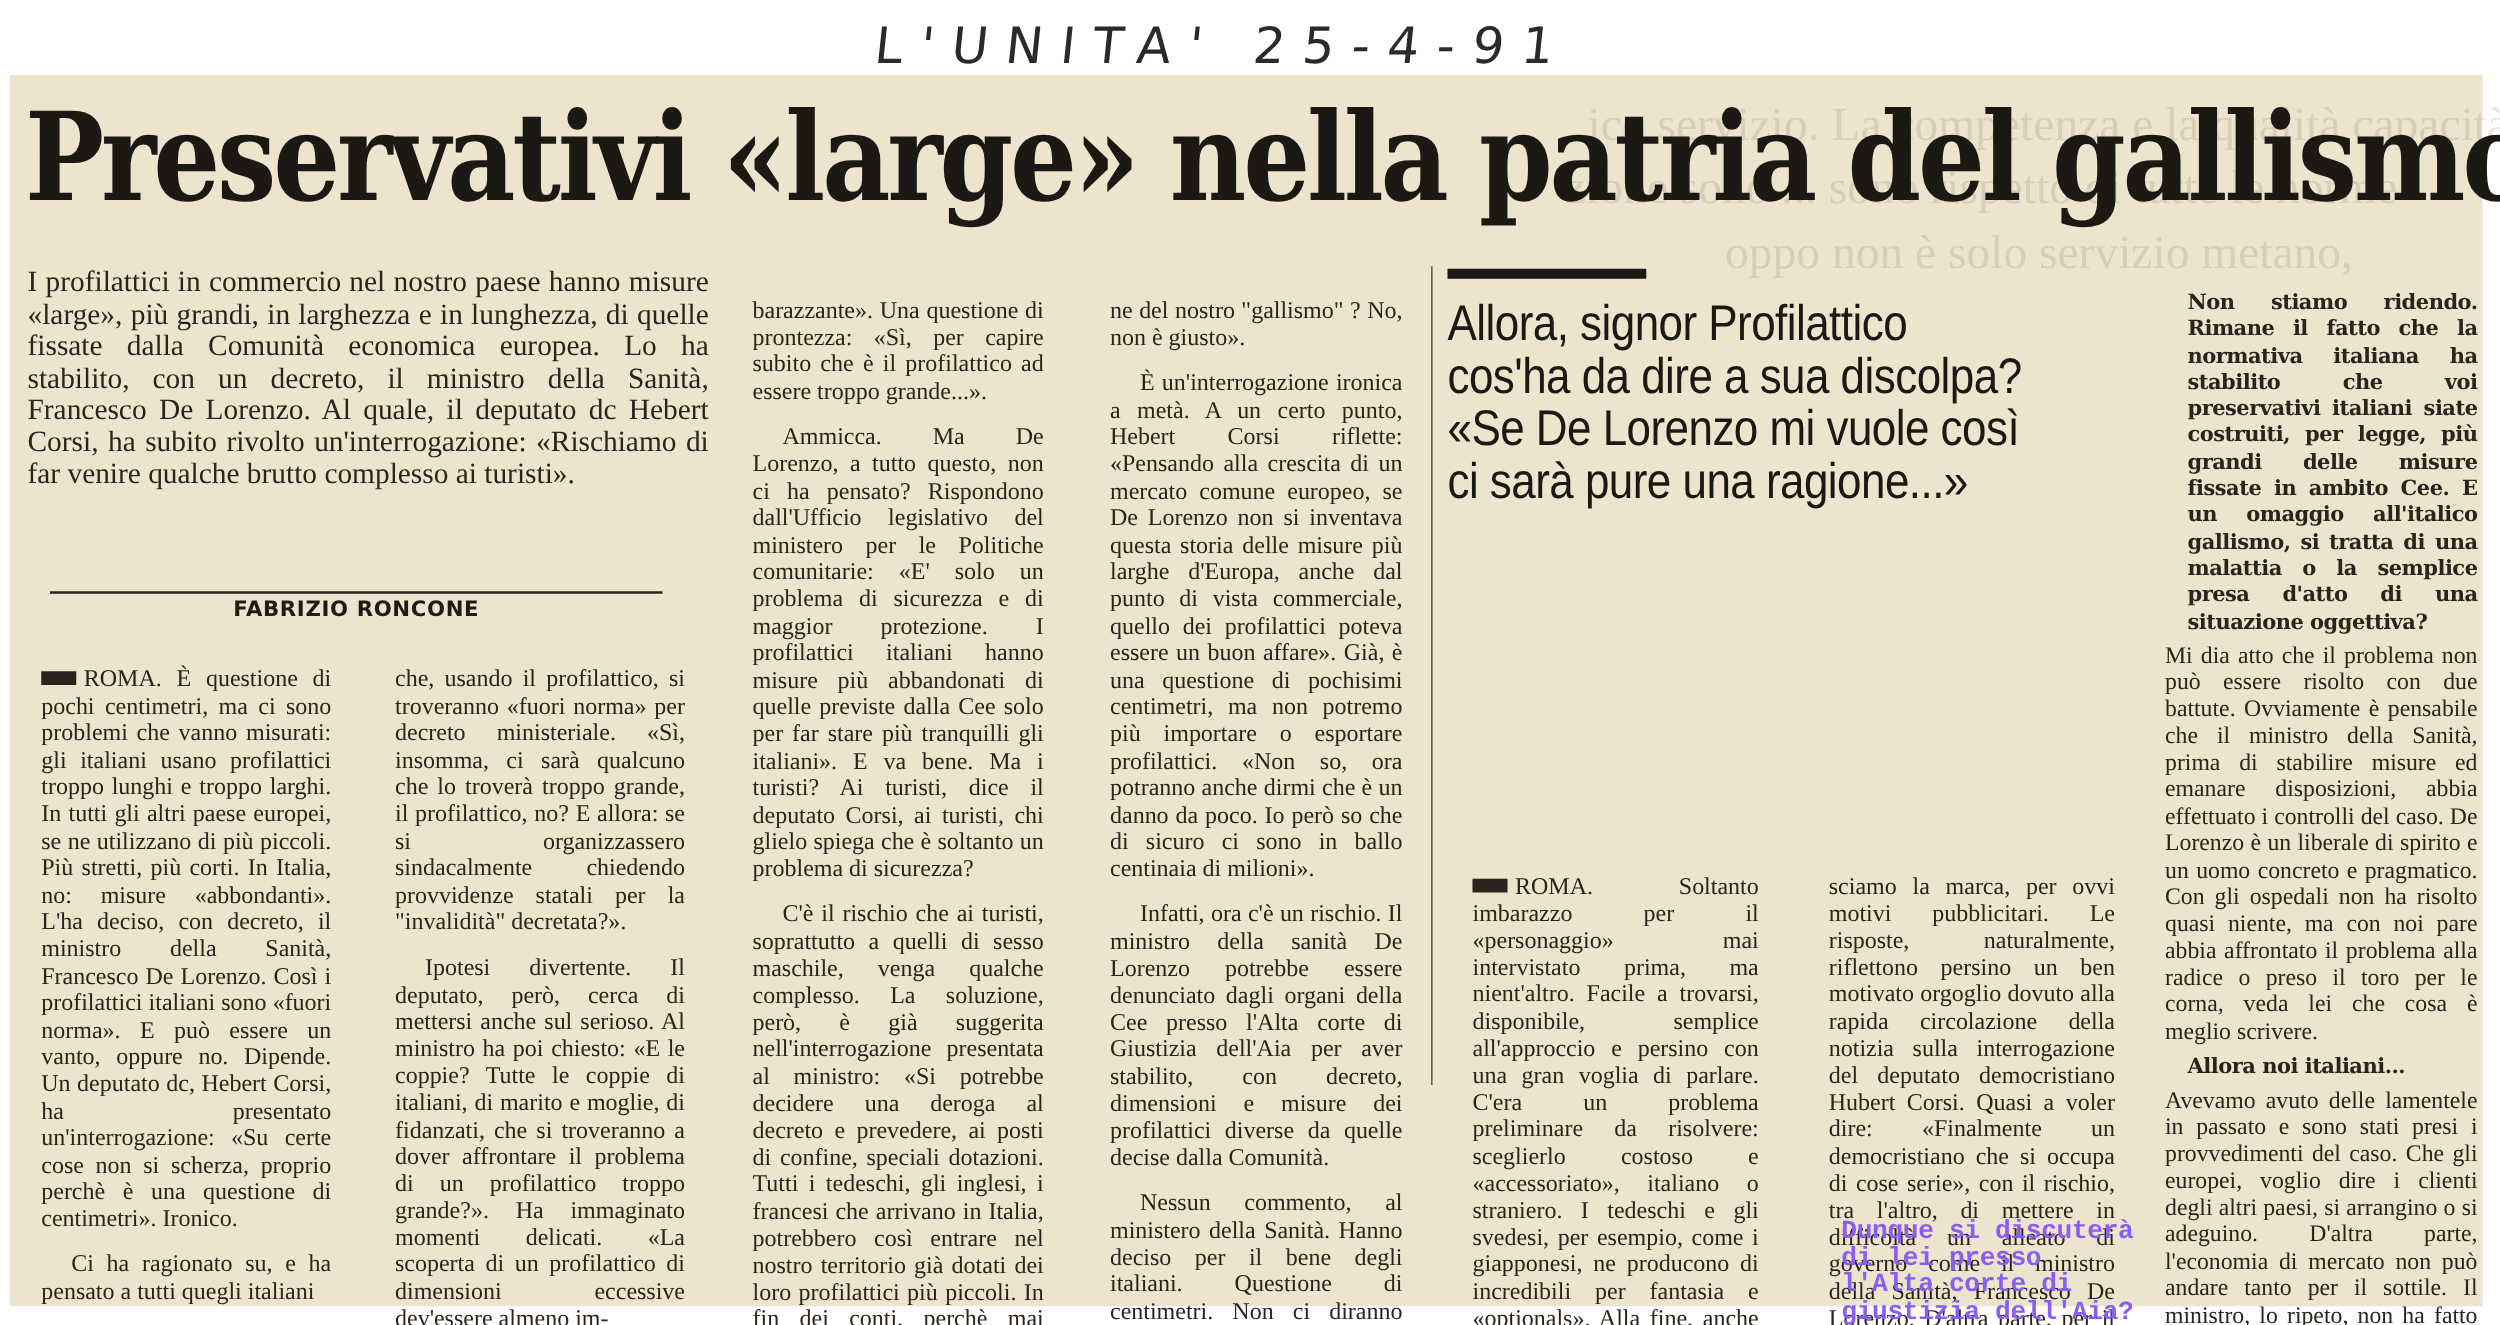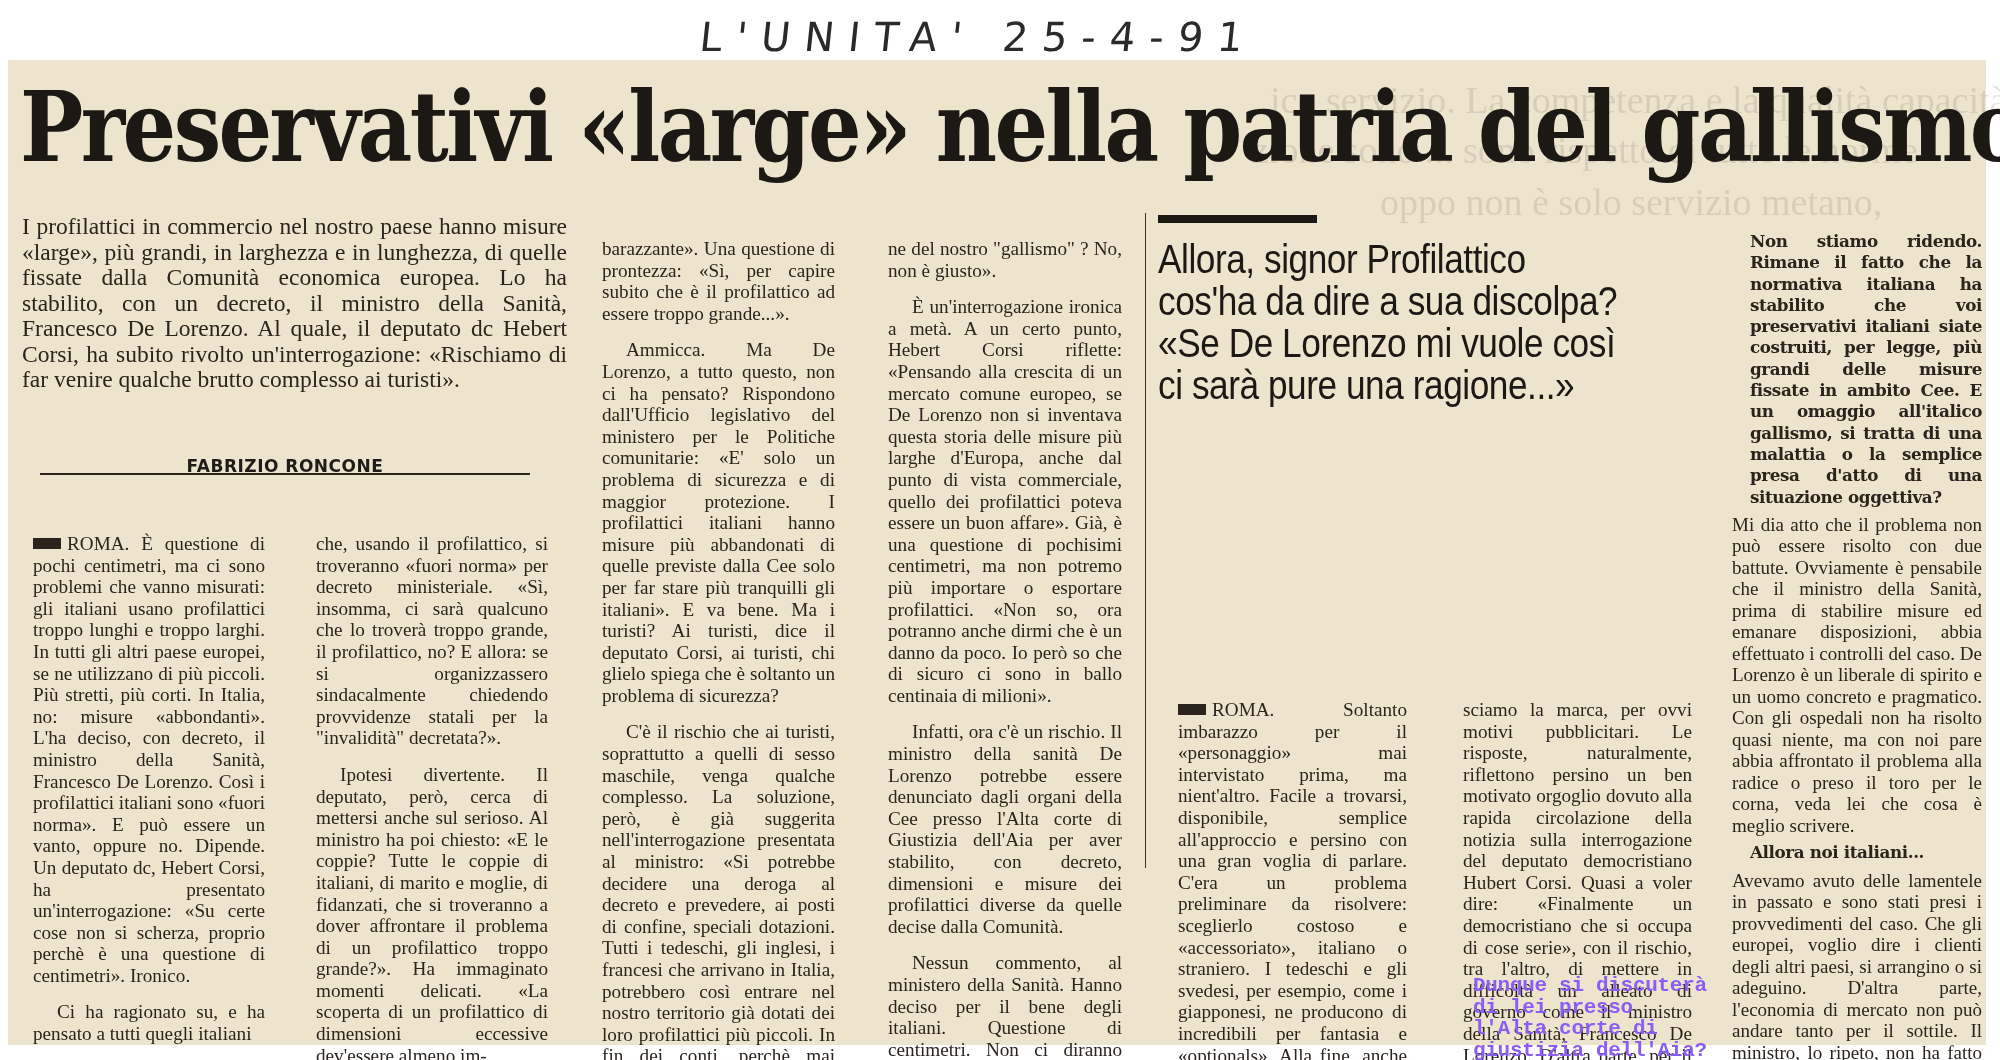--- a/index.html
+++ b/index.html
@@ -19,21 +19,21 @@
   .headline {
     position:absolute; left:20px; top:72px; font-family:"DejaVu Serif", serif;
     font-weight:bold; font-size:98px; line-height:110px; letter-spacing:-3px;
     color:#1c1814; transform:scaleX(0.86); transform-origin:left top; white-space:nowrap;
   }
   .col { position:absolute; font-family:"Liberation Serif", serif; color:#2a241d;
     text-align:justify; hyphens:manual; }
   .lead { left:22px; top:214px; width:545px; font-size:23.5px; line-height:25.5px; }
   .lead p { margin:0; }
   .byline-rule { position:absolute; left:40px; top:473px; width:490px; height:2px; background:#2a241d; }
-  .byline { position:absolute; left:40px; top:456px; width:490px; text-align:center;
+  .byline { position:absolute; left:40px; top:478px; width:490px; text-align:center;
     font-family:"DejaVu Sans", sans-serif; font-weight:bold; font-size:17px; letter-spacing:0.5px; color:#1f1b16; }
   .body-col { font-size:19.2px; line-height:21.6px; }
   .body-col p { margin:15px; text-indent:24px; }
   .body-col p.first { text-indent:0; }
   .c1 { left:18px; top:518px; width:262px; }
   .c2 { left:301px; top:518px; width:262px; }
   .c3 { left:587px; top:223px; width:263px; }
   .c4 { left:873px; top:223px; width:264px; }
   .c5 { left:1163px; top:684px; width:259px; }
   .c6 { left:1448px; top:684px; width:259px; }

